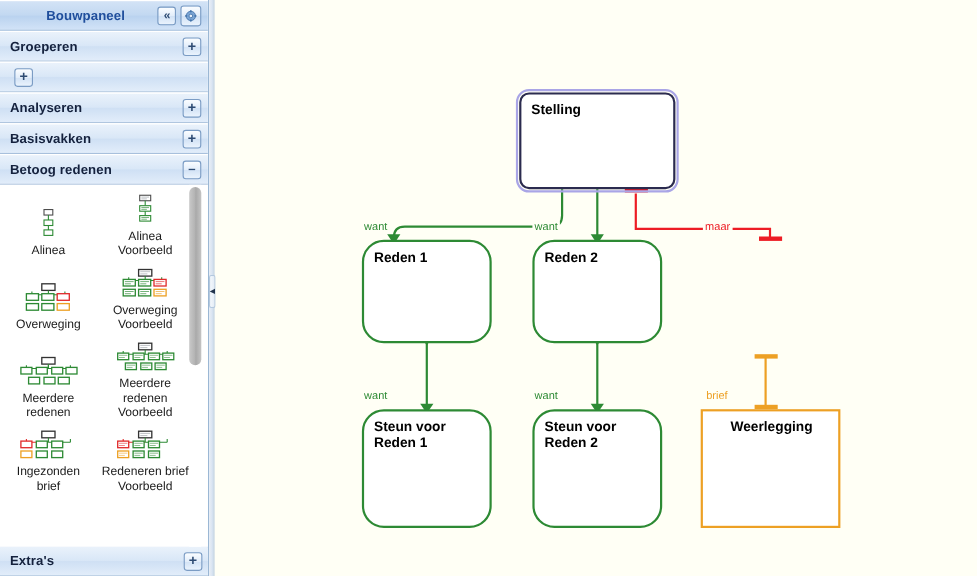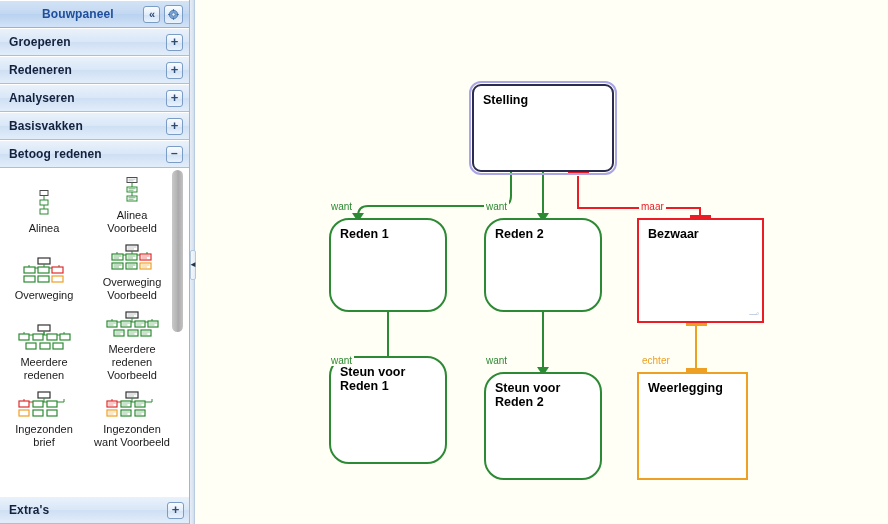--- a/index.html
+++ b/index.html
@@ -191,21 +191,20 @@
           </g>
         </svg>
       </span>
     </div>
 
     <div class="acc-header">
       <span class="lbl">Groeperen</span>
       <span class="btn-sq plus"></span>
     </div>
     <div class="acc-header">
-      <span class="lbl">Redeneren</span>
       <span class="btn-sq plus"></span>
     </div>
     <div class="acc-header">
       <span class="lbl">Analyseren</span>
       <span class="btn-sq plus"></span>
     </div>
     <div class="acc-header">
       <span class="lbl">Basisvakken</span>
       <span class="btn-sq plus"></span>
     </div>
@@ -469,21 +468,21 @@
                     <line x1="31.2" y1="13" x2="38.8" y2="13"></line>
                       <line x1="31.2" y1="15" x2="36.5" y2="15"></line>
                     <line x1="17.2" y1="22" x2="24.8" y2="22"></line>
                       <line x1="17.2" y1="24" x2="22.5" y2="24"></line>
                     <line x1="31.2" y1="22" x2="38.8" y2="22"></line>
                       <line x1="31.2" y1="24" x2="36.5" y2="24"></line>
                   </g>
                 </g>
               </svg>
             </div>
-            <div class="caption">Ingezonden want Voorbeeld</div>
+            <div class="caption">Redeneren brief Voorbeeld</div>
           </div>
         </div>
 
       </div>
     </div>
 
     <div id="pal-scroll">
       <div id="pal-thumb"></div>
     </div>
 
@@ -540,38 +539,34 @@
     </div>
 
     <div class="node green" style="left:133px;top:198px;width:118px;height:94px;">
       <div class="title">Reden 1</div>
     </div>
 
     <div class="node green" style="left:288px;top:198px;width:118px;height:94px;">
       <div class="title">Reden 2</div>
     </div>
 
-    <div class="node red" style="left:441px;top:198px;width:127px;height:105px;">
-      <div class="title">Bezwaar</div>
-      <span class="res-handle">—◦</span>
-    </div>
-
-    <div class="node green" style="left:133px;top:336px;width:118px;height:108px;">
+
+    <div class="node green" style="left:133px;top:352px;width:118px;height:108px;">
       <div class="title">Steun voor Reden 1</div>
     </div>
 
     <div class="node green" style="left:288px;top:352px;width:118px;height:108px;">
       <div class="title">Steun voor Reden 2</div>
     </div>
 
-    <div class="node orange" style="left:441px;top:352px;width:111px;height:108px;">
+    <div class="node orange" style="left:441px;top:352px;width:127px;height:108px;padding-left:16px;">
       <div class="title">Weerlegging</div>
     </div>
 
     <span class="edge-label lbl-green" style="left:133px;top:181px;">want</span>
     <span class="edge-label lbl-green" style="left:288px;top:181px;">want</span>
     <span class="edge-label lbl-red" style="left:443px;top:181px;">maar</span>
     <span class="edge-label lbl-green" style="left:133px;top:335px;">want</span>
     <span class="edge-label lbl-green" style="left:288px;top:335px;">want</span>
-    <span class="edge-label lbl-orange" style="left:444px;top:335px;">echter</span>
+    <span class="edge-label lbl-orange" style="left:444px;top:335px;">brief</span>
 
   </div>
 </div>
 
 </body></html>

